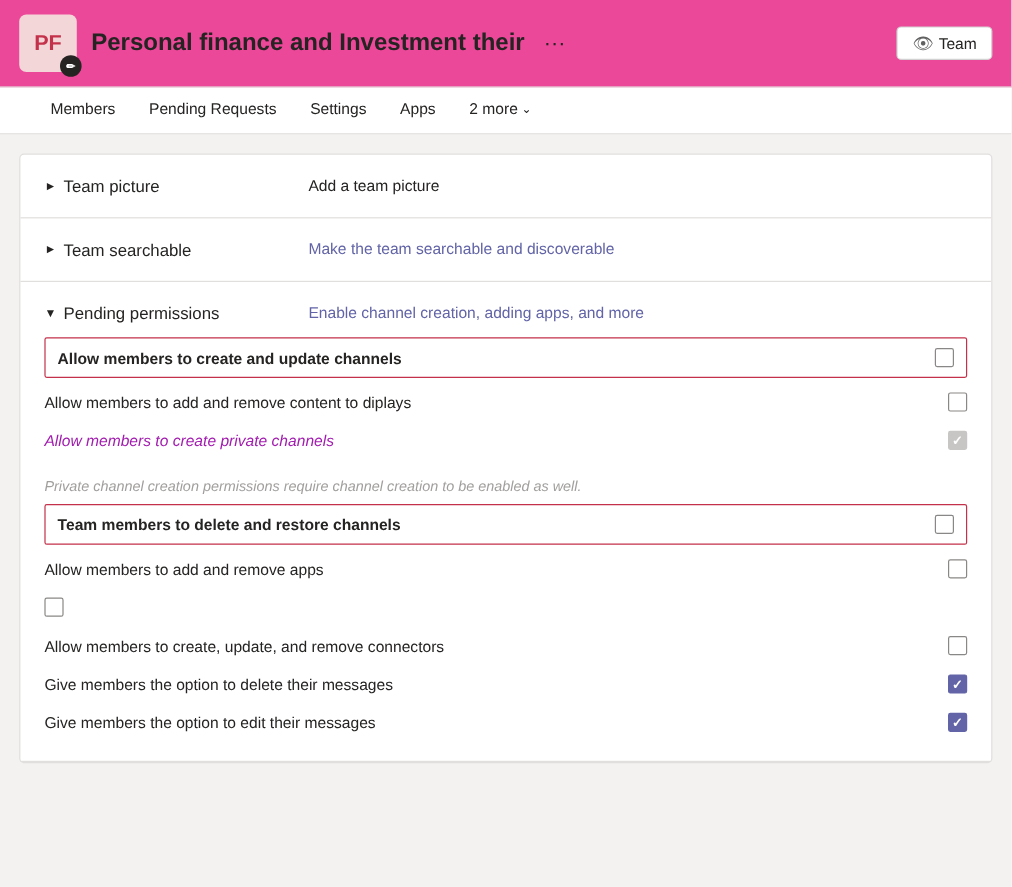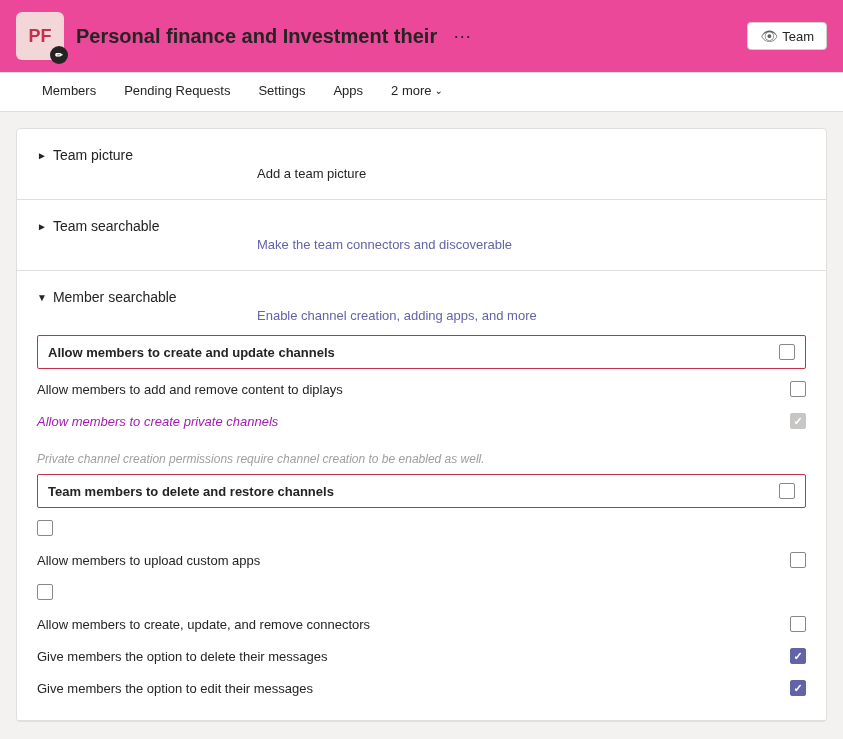--- a/index.html
+++ b/index.html
@@ -138,21 +138,20 @@
       font-size: 10px;
       color: #252423;
     }
     .section-title {
       font-weight: 400;
       font-size: 14px;
       color: #252423;
     }
     .section-desc {
       font-size: 13px;
-      margin-top: 19px;
     }
     .section-desc.link {
       color: #6264a7;
       cursor: pointer;
     }
     .section-desc.text {
       color: #252423;
     }
     
     .permissions-section {
@@ -274,29 +273,29 @@
         <span class="section-desc text">Add a team picture</span>
       </div>
     </div>
 
     <div class="settings-section">
       <div class="settings-row">
         <div class="section-header">
           <span class="chevron-icon">►</span>
           <span class="section-title">Team searchable</span>
         </div>
-        <span class="section-desc link">Make the team connectors and discoverable</span>
+        <span class="section-desc link">Make the team searchable and discoverable</span>
       </div>
     </div>
 
     <div class="permissions-section">
       <div class="permissions-header">
         <div class="section-header">
           <span class="chevron-icon">▼</span>
-          <span class="section-title">Member searchable</span>
+          <span class="section-title">Pending permissions</span>
         </div>
         <span class="section-desc link">Enable channel creation, adding apps, and more</span>
       </div>
 
       <div class="permissions-items">
 
         <div class="perm-item highlighted">
           <span class="perm-label">Allow members to create and update channels</span>
           <div class="checkbox"></div>
         </div>
@@ -312,27 +311,24 @@
         </div>
 
         <div class="perm-note">Private channel creation permissions require channel creation to be enabled as well.</div>
 
         <div class="perm-item highlighted">
           <span class="perm-label">Team members to delete and restore channels</span>
           <div class="checkbox"></div>
         </div>
 
         <div class="perm-item">
-          <div class="checkbox"></div>
-        </div>
-
-        <div class="perm-item">
-          <span class="perm-label">Allow members to upload custom apps</span>
-          <div class="checkbox"></div>
-        </div>
+          <span class="perm-label">Allow members to add and remove apps</span>
+          <div class="checkbox"></div>
+        </div>
+
 
         <div class="perm-item">
           <div class="checkbox"></div>
         </div>
 
         <div class="perm-item">
           <span class="perm-label">Allow members to create, update, and remove connectors</span>
           <div class="checkbox"></div>
         </div>
 

